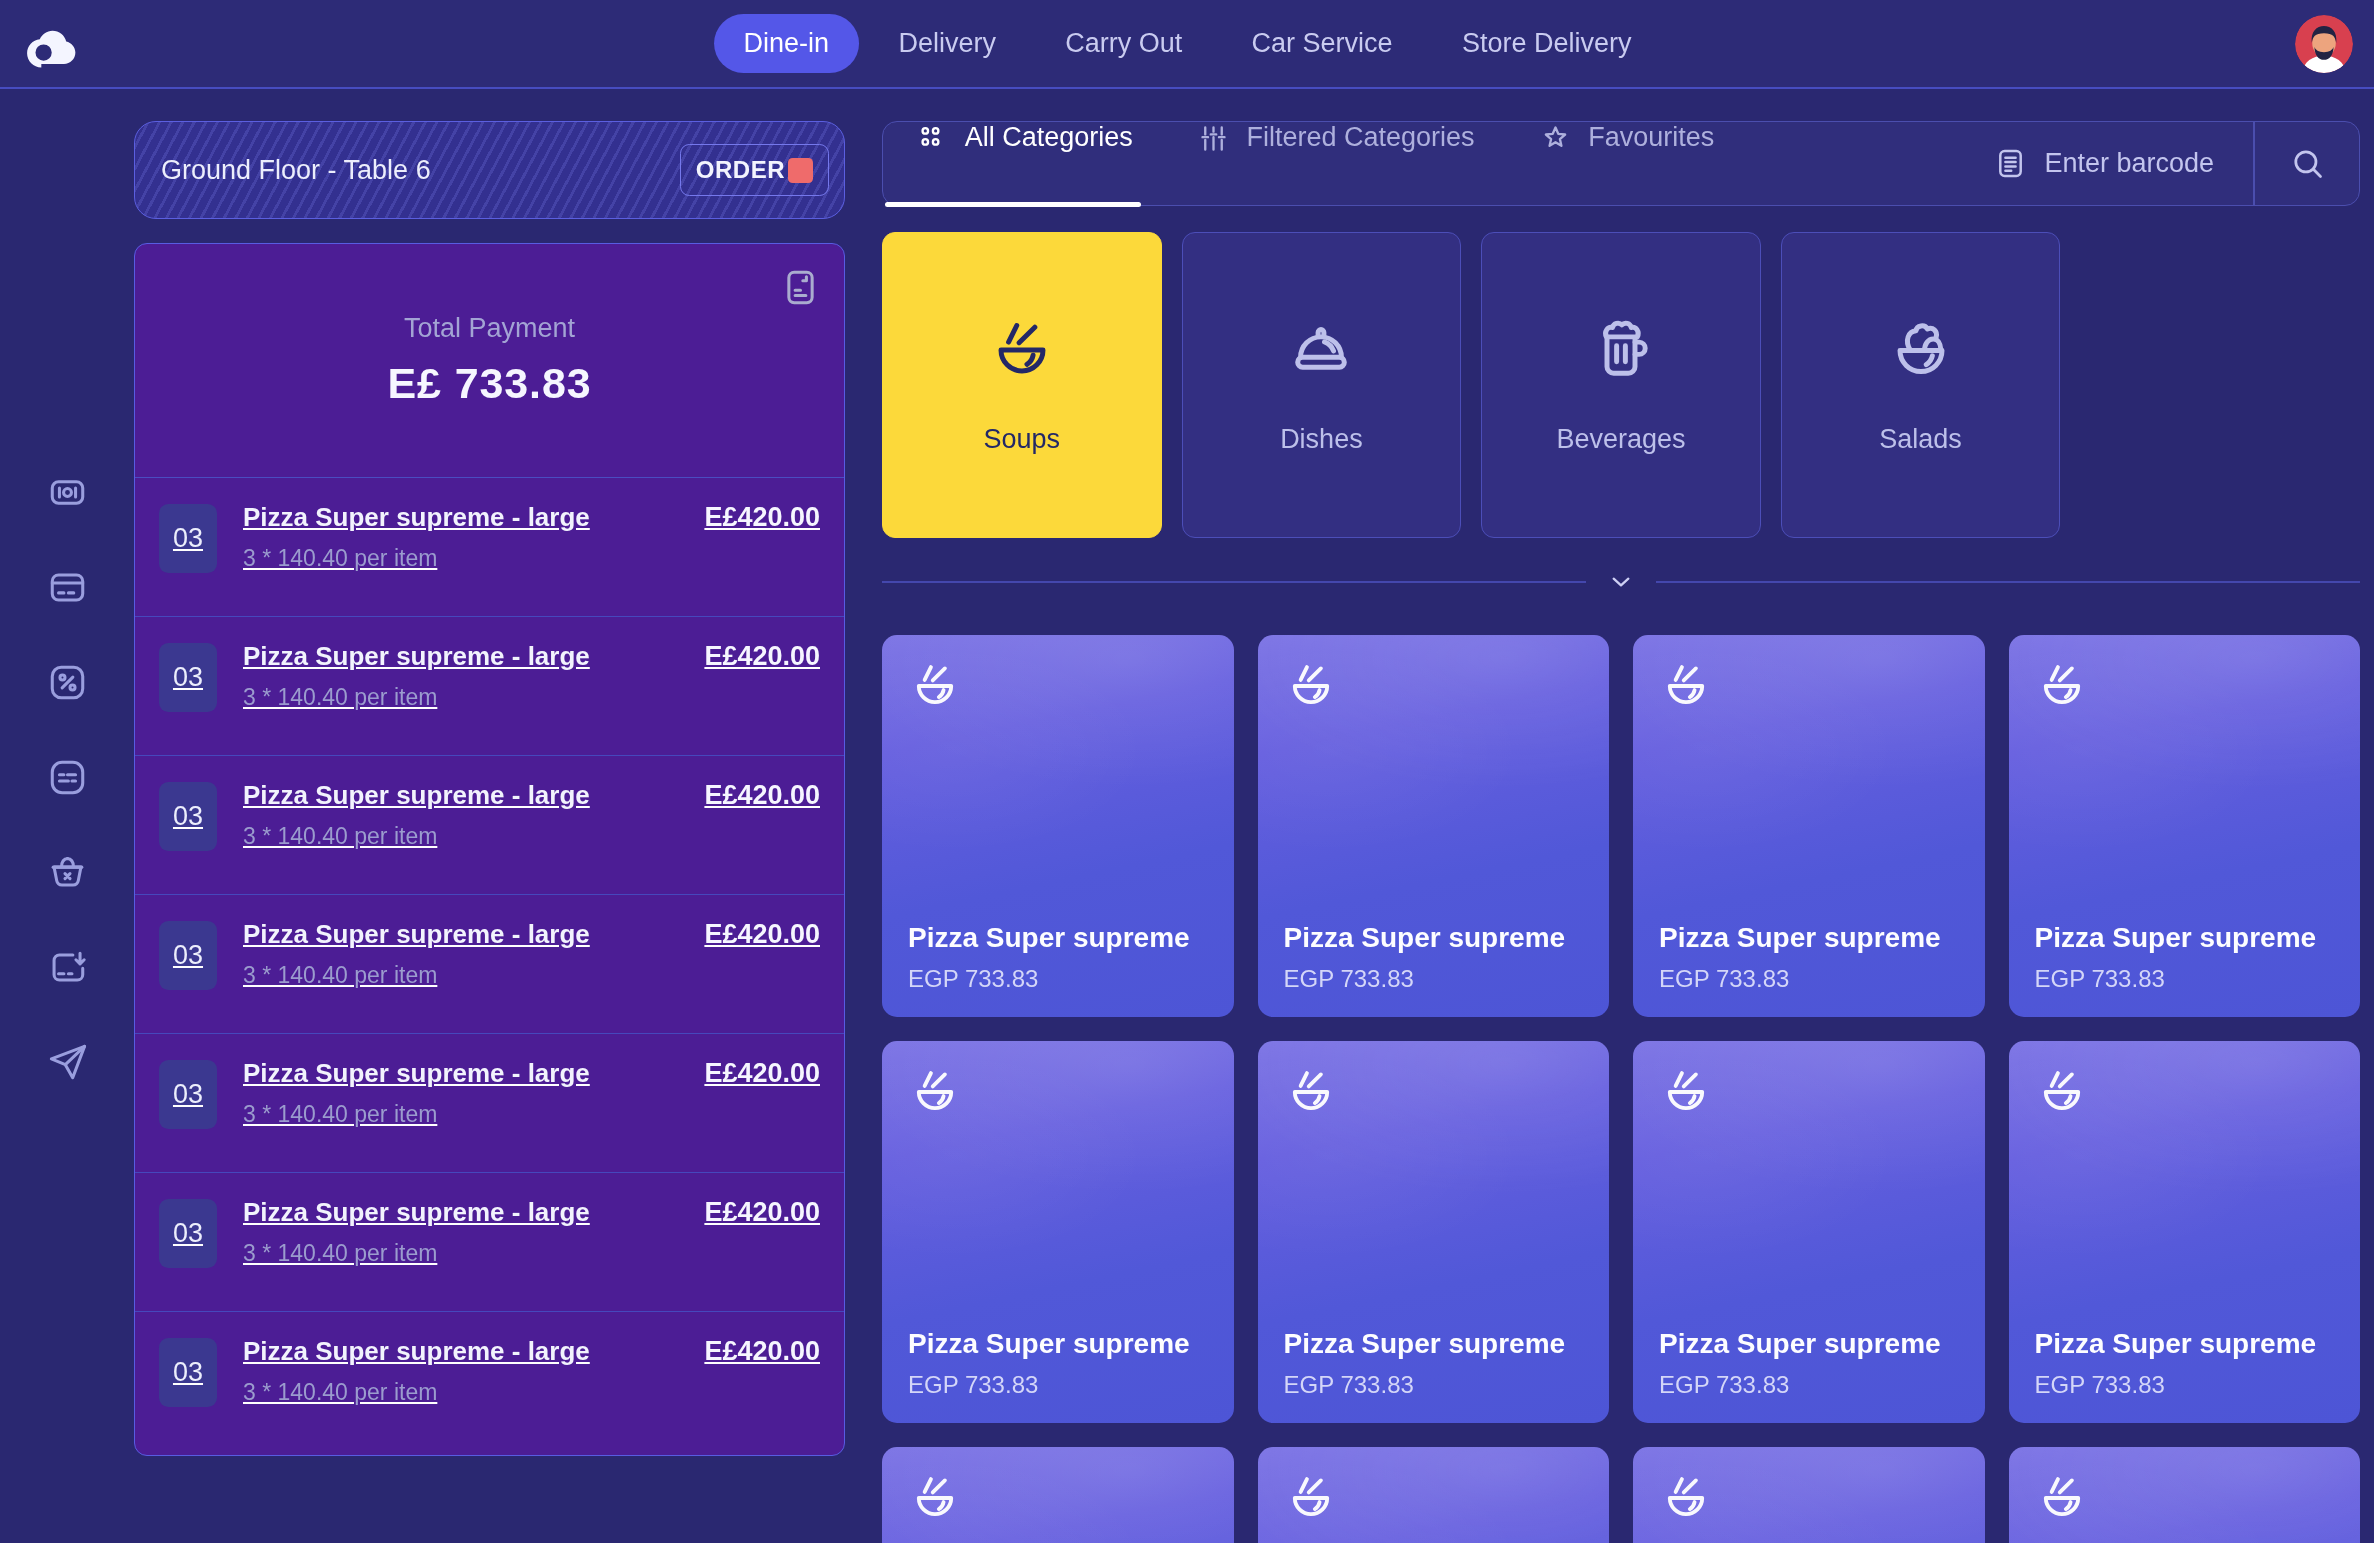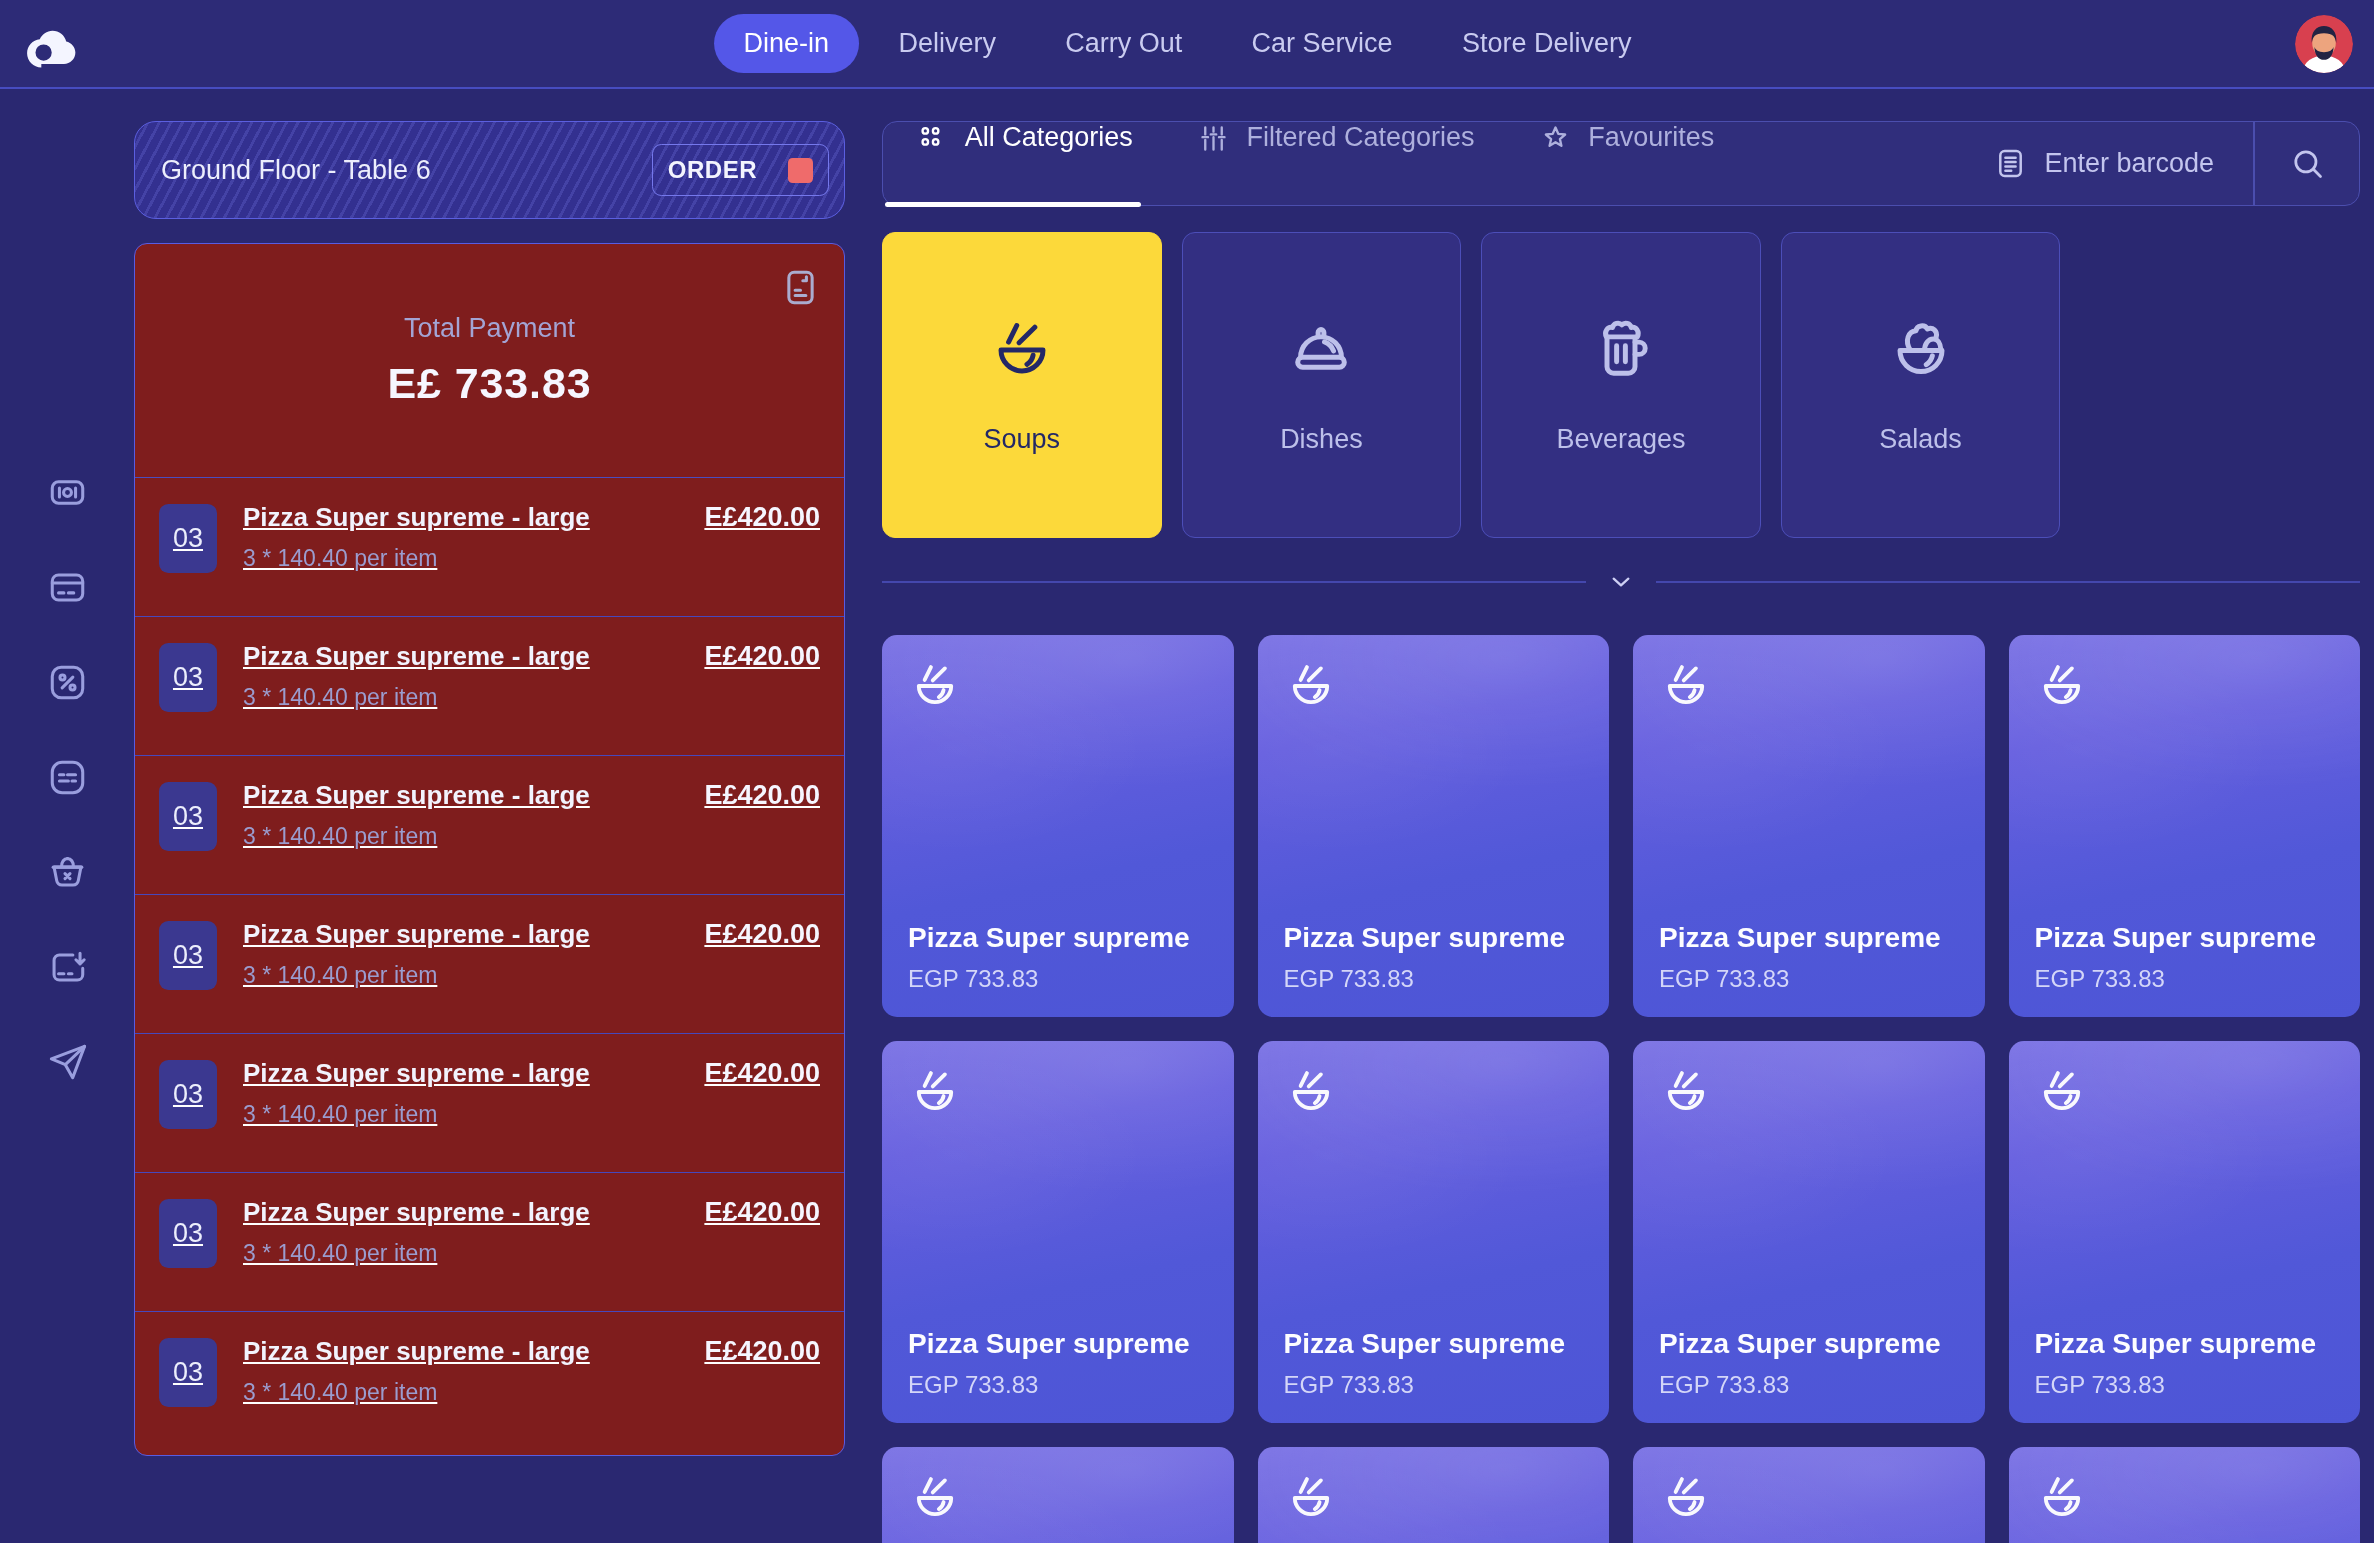--- a/index.html
+++ b/index.html
@@ -43,29 +43,29 @@
   .order-col { width:711px; flex:0 0 711px; display:flex; flex-direction:column; padding-top:32px; }
   .table-card {
     height:98px; border-radius:22px; border:1.9px solid #5b5fe0;
     background:#333090;
     background-image:repeating-linear-gradient(118deg, rgba(130,133,245,.22) 0 2.8px, rgba(130,133,245,0) 2.8px 10.2px);
     display:flex; align-items:center; justify-content:space-between; padding:0 15px 0 26px;
     cursor:pointer;
   }
   .table-label { font-size:27px; color:#eceefc; }
   .order-btn {
-    display:flex; align-items:center; gap:31px; cursor:pointer;
+    display:flex; align-items:center; gap:3px; cursor:pointer;
     border:1.9px solid #7578ec; border-radius:9.3px; background:transparent;
     padding:11px 15px; font-family:inherit; font-size:24px; letter-spacing:0.5px; color:#f3f4fe; font-weight:600;
   }
   .order-chip { width:25px; height:25px; border-radius:4.6px; background:#ef6b6b; }
 
   .order-panel {
     margin-top:24px; height:1213px; border:1.9px solid #585ce2; border-radius:13px;
-    background:#7f1d1d; display:flex; flex-direction:column; overflow:hidden;
+    background:#4c1d95; display:flex; flex-direction:column; overflow:hidden;
   }
   .payment { position:relative; height:234px; display:flex; flex-direction:column; align-items:center; justify-content:center; border-bottom:0.9px solid #4a4dc0; }
   .receipt-btn { position:absolute; top:22px; right:22px; width:43px; height:43px; background:none; border:none; color:#aaaccf; cursor:pointer; }
   .receipt-btn svg { width:43px; height:43px; }
   .payment-label { font-size:27px; color:#a3a4d4; }
   .payment-amount { margin-top:15px; font-size:43px; font-weight:700; letter-spacing:0.9px; color:#f6f6ff; }
 
   .order-items { list-style:none; flex:1; overflow:hidden; }
   .order-item { height:139px; display:flex; align-items:flex-start; padding:24px 24px 0 24px; border-bottom:0.9px solid #4648bc; cursor:pointer;text-decoration:underline; }
   .order-item:last-child { border-bottom:none; }

